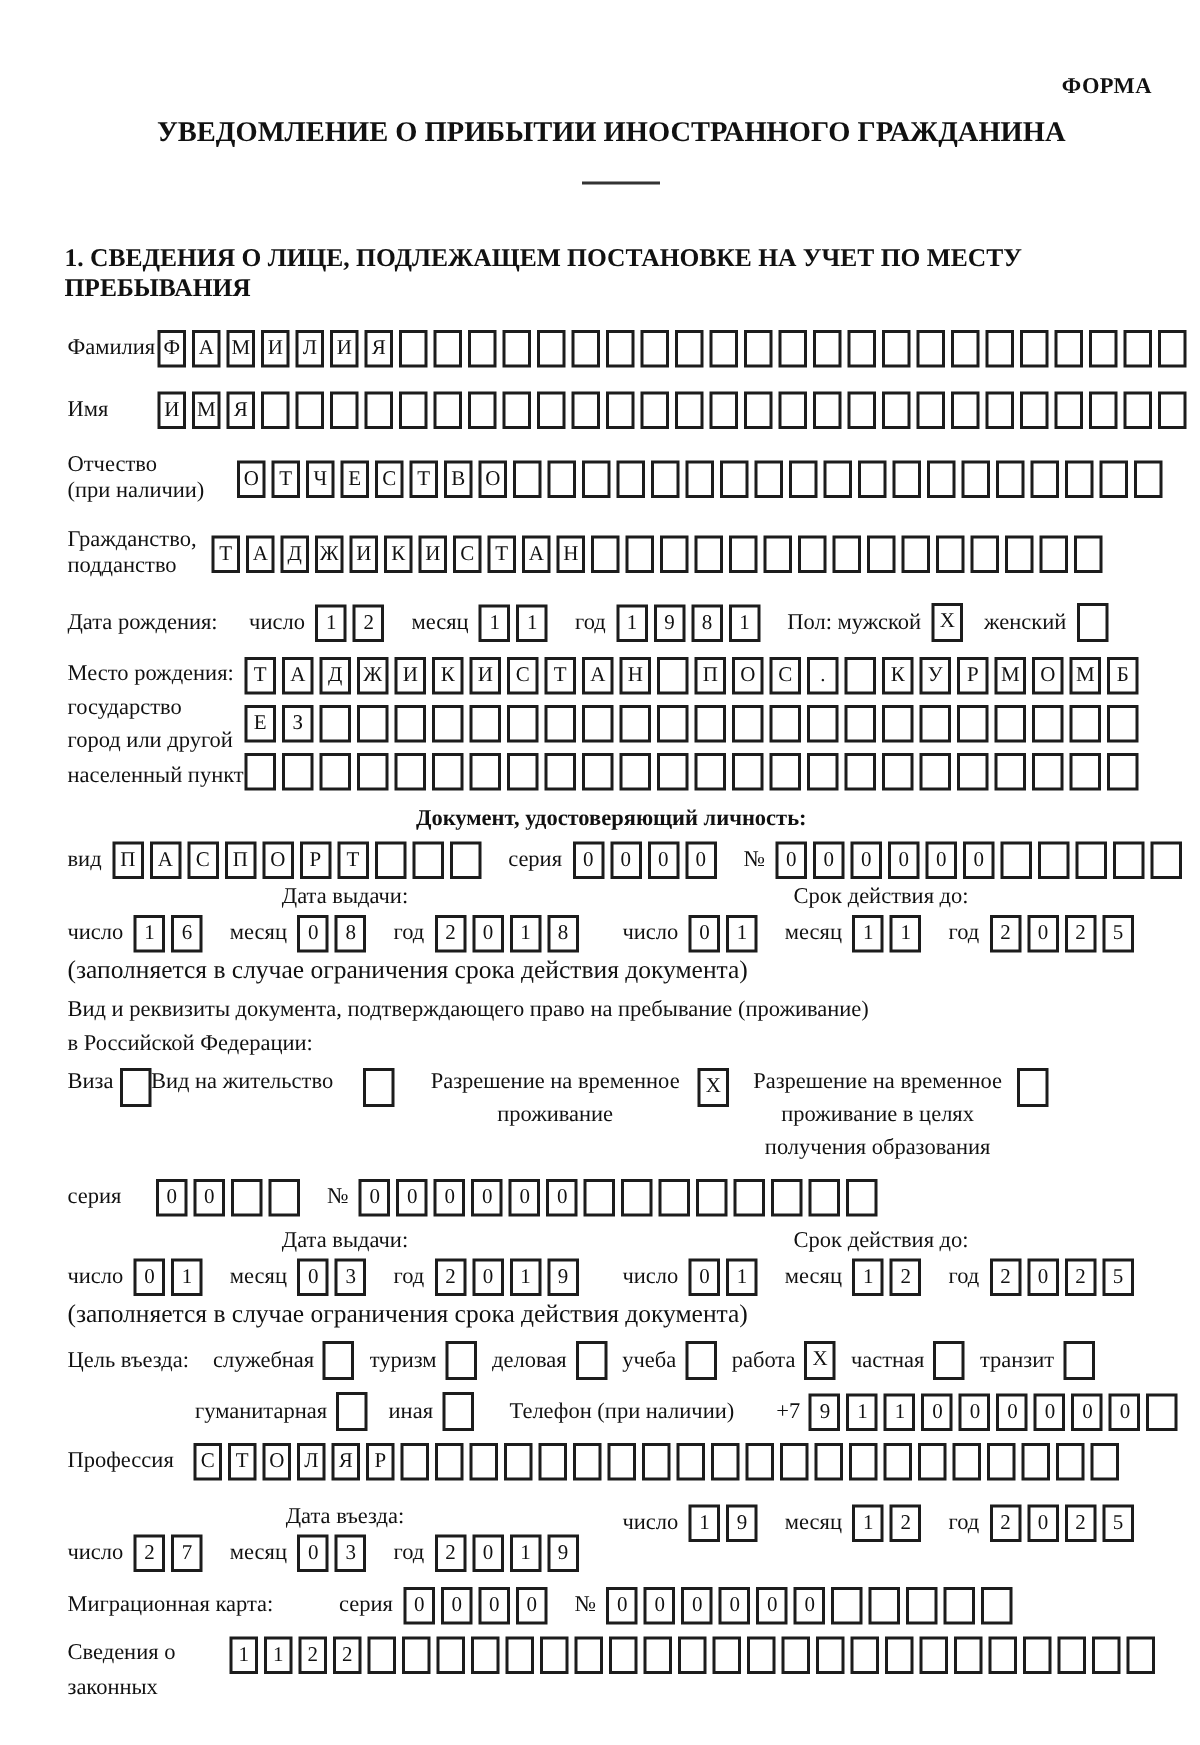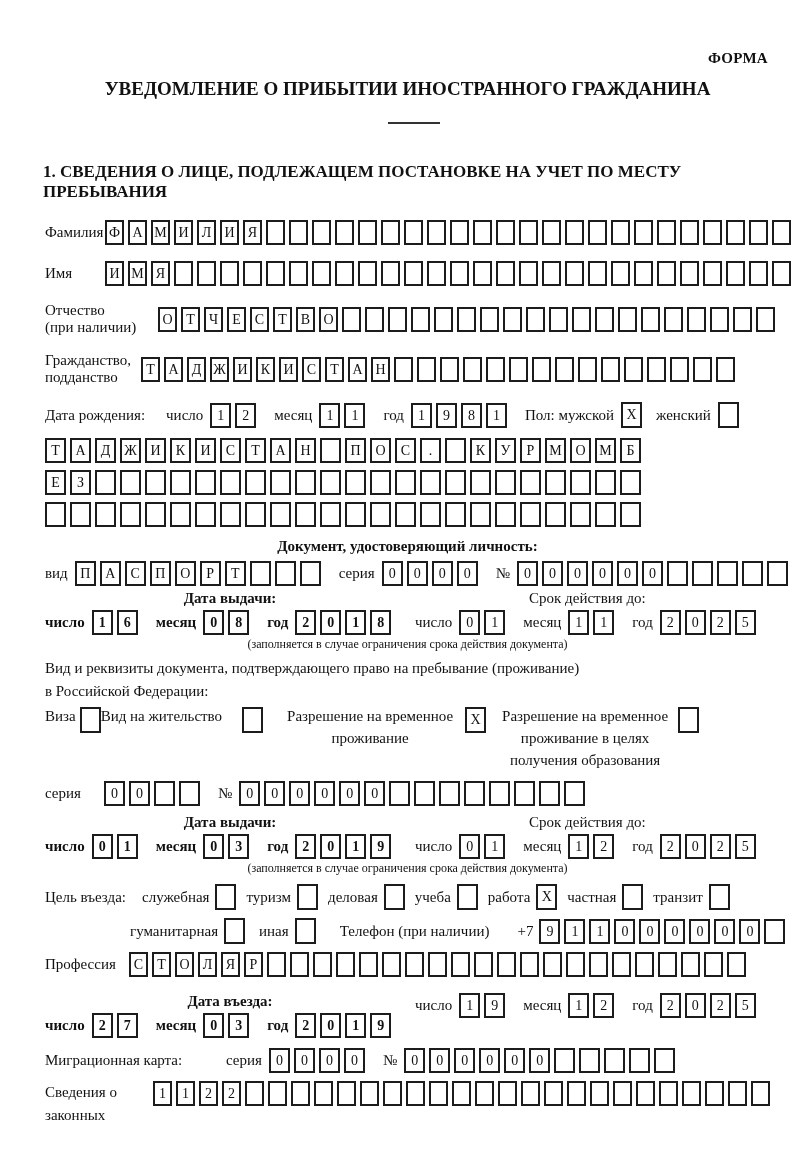--- a/index.html
+++ b/index.html
@@ -31,24 +31,24 @@
   }
   .cells.wide .cell { width:17px; }
   .cells.box1 .cell { width:17px; height:22px; margin-right:0; }
 
   .inline { display:flex; align-items:center; }
   .inline .lab { margin:0 7px 0 14px; }
   .inline .lab:first-child { margin-left:0; }
 
   
   .dates { display:flex; margin-bottom:2px; }
-  .dcol-l { flex:0 0 370px;font-weight:bold; }
+  .dcol-l { flex:0 0 370px; }
   .dcol-r { flex:none; }
   .dhead { text-align:center; margin-bottom:3px; }
-  .note-r { text-align:center; font-size:12px; margin:2px 0 8px; }
+  .note-r { text-align:left; font-size:17px; margin:2px 0 8px; }
 
   .mt6 { margin-top:6px; } .mt10 { margin-top:10px; }
   .center-bold { text-align:center; font-weight:bold; margin:2px 0 6px;font-family:Liberation Serif, serif; }
 
   
   .permit-row { display:flex; align-items:flex-start; margin:6px 0 10px; }
   .permit-opt { display:flex; align-items:flex-start; }
   .permit-opt .txt { text-align:center; line-height:1.45; }
   .permit-opt .cells { margin-left:8px; margin-top:1px; }
 
@@ -246,20 +246,26 @@
     <span class="cells box1">
         <span class="cell">X</span>
       </span>
     <span class="lab">женский</span>
     <span class="cells box1">
         <span class="cell"></span>
       </span>
   </div>
 
   <div class="place-block">
+    <div class="place-lbls">
+      <div>Место рождения:</div>
+      <div>государство</div>
+      <div>город или другой</div>
+      <div>населенный пункт</div>
+    </div>
     <div class="place-rows">
       <div class="cells wide">
           <span class="cell">Т</span>
           <span class="cell">А</span>
           <span class="cell">Д</span>
           <span class="cell">Ж</span>
           <span class="cell">И</span>
           <span class="cell">К</span>
           <span class="cell">И</span>
           <span class="cell">С</span>

